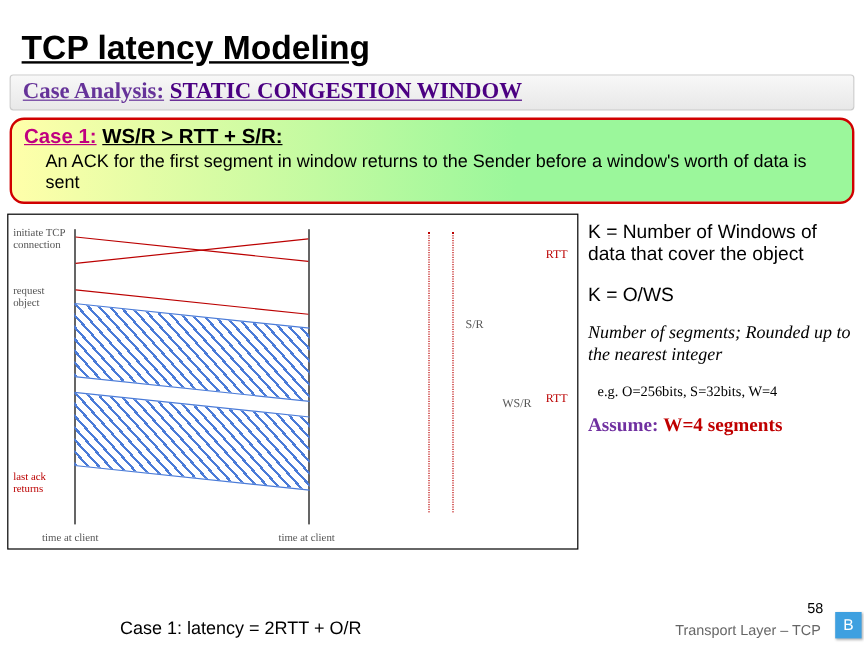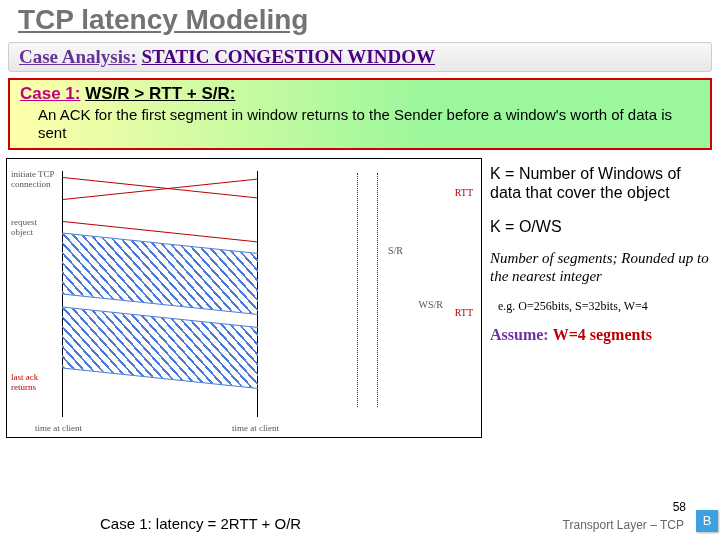--- a/index.html
+++ b/index.html
@@ -7,40 +7,40 @@
     width: 720px;
     height: 540px;
     background: #fff;
     font-family: "Comic Sans MS", "Trebuchet MS", sans-serif;
     position: relative;
     overflow: hidden;
   }
   .title {
     font-size: 28px;
     font-weight: bold;
-    color: #737373;
+    color: #000000;
     text-decoration: underline;
-    padding: 4px 12px 4px 18px;
+    padding: 24px 12px 4px 18px;
   }
   .subtitle-bar {
     margin: 2px 8px 6px 8px;
     background: linear-gradient(#f8f8f8, #e8e8e8);
     border: 1px solid #ccc;
     border-radius: 3px;
     padding: 3px 10px;
     font-family: "Times New Roman", serif;
     font-size: 19px;
   }
   .sub-label { color: #663399; font-weight: bold; text-decoration: underline; }
   .sub-val { color: #4b0082; font-weight: bold; text-decoration: underline; }
   .case-box {
     margin: 0 8px 8px 8px;
     border: 2px solid #d00000;
     background: linear-gradient(to right, #ffffaa, #9bf79b 60%);
-    border-radius: 0;
+    border-radius: 12px;
     padding: 4px 10px 6px 10px;
   }
   .case-line1 {
     font-size: 17px;
   }
   .case-label { color: #c00080; font-weight: bold; text-decoration: underline; }
   .case-cond { color: #000; font-weight: bold; text-decoration: underline; }
   .case-desc {
     font-size: 15px;
     color: #000;
@@ -155,21 +155,21 @@
     <div class="req" style="top:18px;transform:rotate(6deg)"></div>
     <div class="req" style="top:40px;transform:rotate(-6deg)"></div>
     <div class="req" style="top:62px;transform:rotate(6deg)"></div>
 
     <div class="hatch" style="left:55px;top:94px;width:196px;height:62px;transform:skewY(6deg);transform-origin:right"></div>
     <div class="hatch" style="left:55px;top:168px;width:196px;height:62px;transform:skewY(6deg);transform-origin:right"></div>
 
     <span class="rtt-lbl" style="top:28px">RTT</span>
     <span class="rtt-lbl" style="top:86px;right:78px;color:#555">S/R</span>
     <span class="rtt-lbl" style="top:148px">RTT</span>
-    <span class="rtt-lbl" style="top:140px;right:38px;color:#555">WS/R</span>
+    <span class="rtt-lbl" style="top:152px;right:38px;color:#555">WS/R</span>
 
     <span class="lbl" style="left:28px;bottom:4px">time at client</span>
     <span class="lbl" style="left:225px;bottom:4px">time at client</span>
   </div>
 
   <div class="side-text">
     <div class="kdef">K = Number of Windows of data that cover the object</div>
     <div class="kows">K = O/WS</div>
     <div class="seg-note">Number of segments; Rounded up to the nearest integer</div>
     <div class="eg">e.g. O=256bits, S=32bits, W=4</div>

